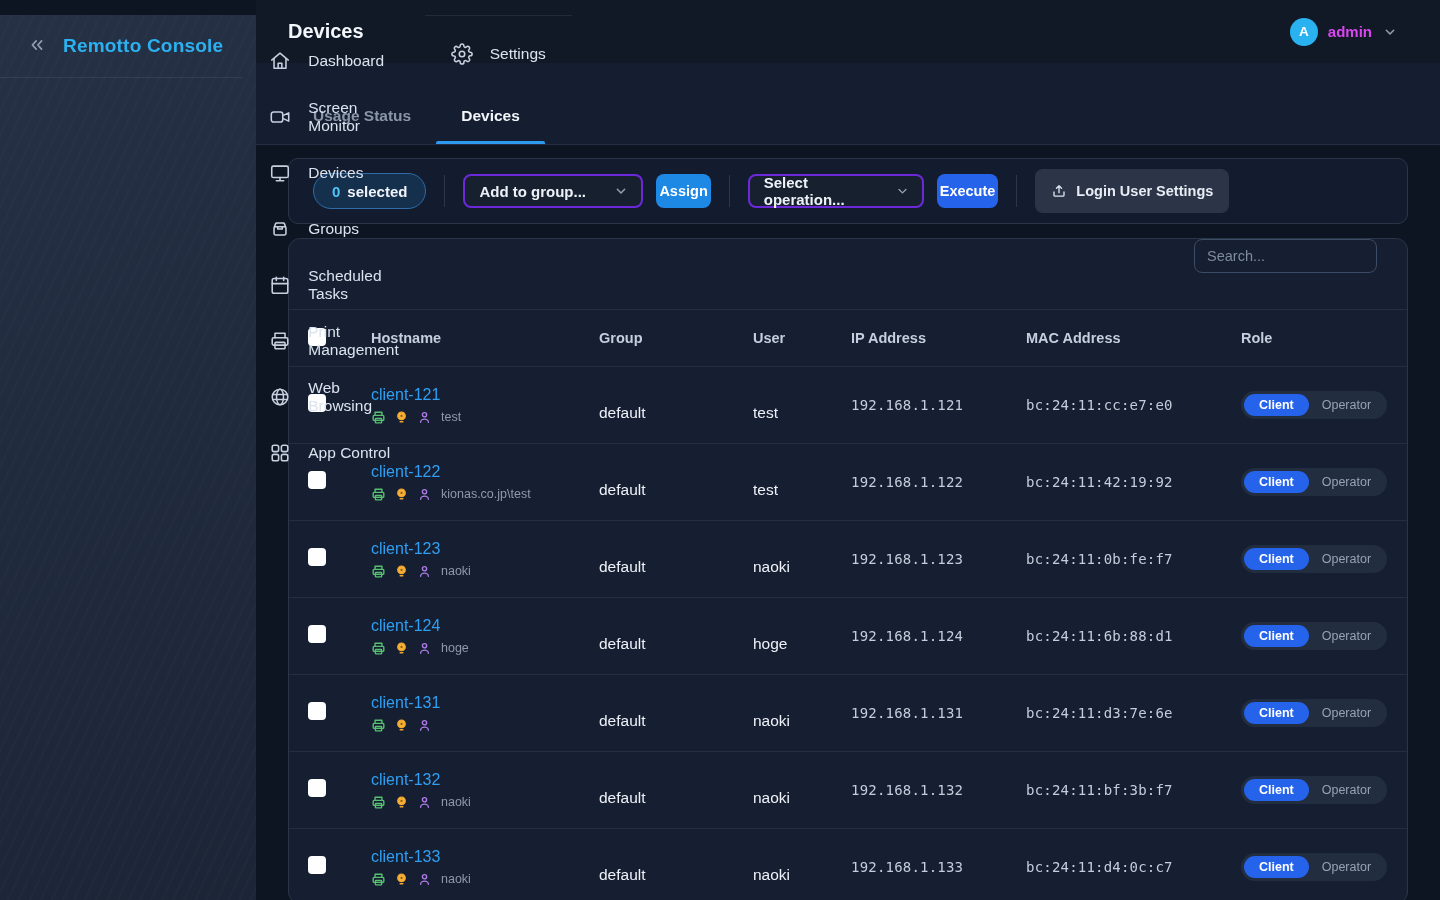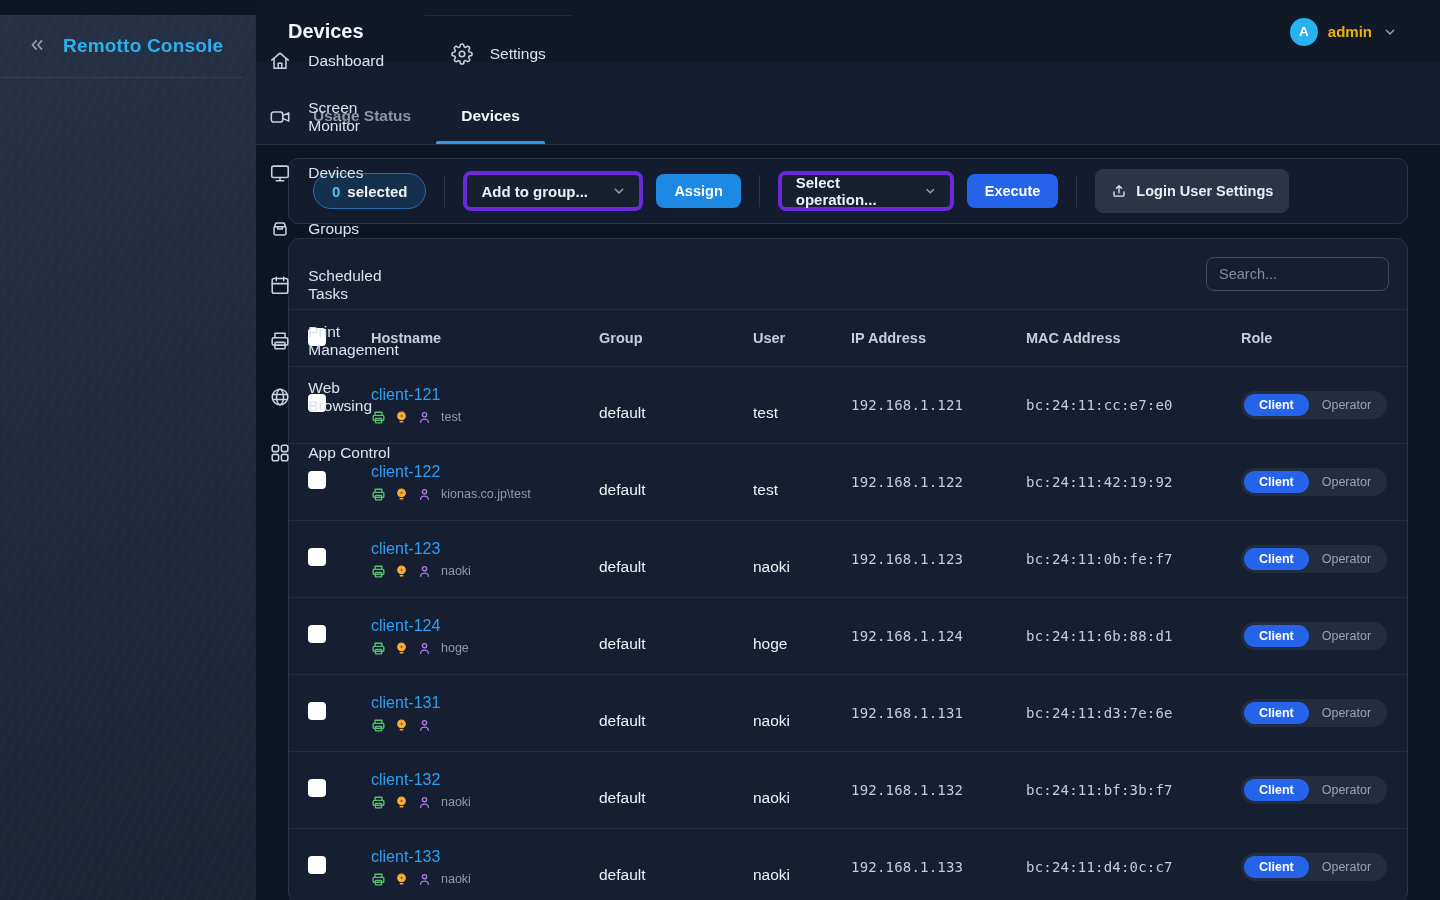--- a/index.html
+++ b/index.html
@@ -26,58 +26,58 @@
   .sidebar-footer { border-top:1px solid rgba(255,255,255,0.08); padding:10px 0 12px; position:relative; }
 
   
   .main { flex:1; display:flex; flex-direction:column; height:100%; min-width:0; }
   .topbar { height:63px; background:#111927; display:flex; align-items:center; justify-content:space-between;
     padding:0 42px 0 32px; flex:0 0 63px; }
   .page-title { font-size:20px; font-weight:700; color:#f3f6fa; }
   .user-menu { display:flex; align-items:center; gap:10px; cursor:pointer; }
   .avatar { width:28px; height:28px; border-radius:50%; background:#29b2ef; color:#fff; display:flex;
     align-items:center; justify-content:center; font-size:13.5px; font-weight:700; }
-  .user-name { font-size:15px; font-weight:600; color:#eab308;text-align:center; }
+  .user-name { font-size:15px; font-weight:600; color:#d946ef;text-align:center; }
   .chev { width:16px; height:16px; color:#95a1b3; display:inline-flex; }
   .chev svg { width:100%; height:100%; }
 
   .tabstrip { height:82px; flex:0 0 82px; background:#151e30; border-bottom:1px solid #232e42;
     display:flex; align-items:flex-end; padding:0 32px; }
   .tab { padding:0 25px 19px; font-size:15.5px; font-weight:600; color:#8a96a8; position:relative; cursor:pointer; }
   .tab.active { color:#f3f6fa; }
   .tab.active::after { content:""; position:absolute; left:0; right:0; bottom:0; height:3px;
     background:#2e9bf0; border-radius:2px 2px 0 0; }
 
   .content { flex:1; padding:13px 32px 0; overflow:hidden; background:#0d1523; }
 
   
   .toolbar-card { height:66px; background:#131c2e; border:1px solid #2a3548; border-radius:10px;
     display:flex; align-items:center; padding:0 24px; gap:13px; }
   .selected-pill { height:36px; border-radius:18px; background:#15304d; border:1px solid #2e6ba8;
     display:flex; align-items:center; padding:0 18px; gap:7px; font-size:15px; font-weight:600; color:#f0f4f9; }
   .selected-pill .count { color:#4fc3f7; font-weight:700; }
   .vdiv { width:1px; height:32px; background:#2b3649; margin:0 5px; flex:0 0 1px; }
-  .select { height:40px; background:#17202f; border:4px solid #6d28d9; border-radius:8px; display:flex;
+  .select { height:34px; background:#17202f; border:2px solid #6d28d9; border-radius:8px; display:flex;
     align-items:center; justify-content:space-between; padding:0 12px 0 14px; font-size:15px; font-weight:600;
     color:#eef2f8; cursor:pointer; gap:10px; }
   .group-select { width:180px; }
   .operation-select { width:176px; }
   .btn { border:none; border-radius:8px; height:34px; font-family:inherit; font-size:14.5px; font-weight:700;
-    color:#fff; cursor:pointer; padding:0 18px; }
+    color:#fff; cursor:pointer; padding:0 3px; }
   .btn-assign { background:#1e88e5; }
   .btn-execute { background:#2563eb; }
   .btn-login { background:#2b3547; display:flex; align-items:center; gap:9px; height:44px; color:#e8edf4;
     font-size:14.5px; font-weight:600; border-radius:8px; border:none; padding:0 16px; cursor:pointer; font-family:inherit; }
   .btn-login .uicon { width:16px; height:16px; display:inline-flex; color:#dfe6ef; }
   .btn-login .uicon svg { width:100%; height:100%; }
 
   
   .table-card { margin-top:14px; background:#161f31; border:1px solid #2a3548; border-radius:12px;
     height:666px; overflow:hidden; }
-  .table-filters { height:70px; display:flex; align-items:center; justify-content:flex-end; gap:2px; padding:0 18px; }
+  .table-filters { height:70px; display:flex; justify-content:flex-end; gap:2px; padding:0 30px; }
   .search-input { width:183px; height:34px; background:transparent; border:1px solid #3c4c66; border-radius:8px;
     color:#e8edf4; font-family:inherit; font-size:14.5px; padding:0 12px; outline:none; }
   .search-input::placeholder { color:#7e8ba0; }
   .groups-filter { width:178px; background:transparent; }
 
   .grid-row { display:grid; grid-template-columns:82px 228px 154px 98px 175px 215px 1fr; align-items:center; }
   .thead { height:57px; border-top:1px solid #232e42; color:#c5cedc; font-size:14.5px; font-weight:700; }
   .c-check { padding-left:19px; }
   .checkbox { width:18px; height:18px; background:#ffffff; border-radius:4px; display:inline-block; cursor:pointer; }
   .trow { height:77px; border-top:1px solid #232e42; }

